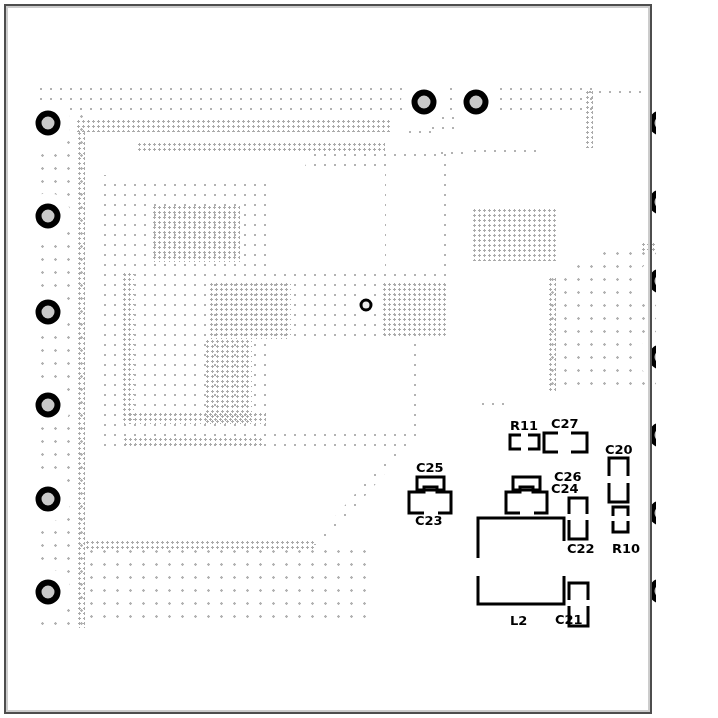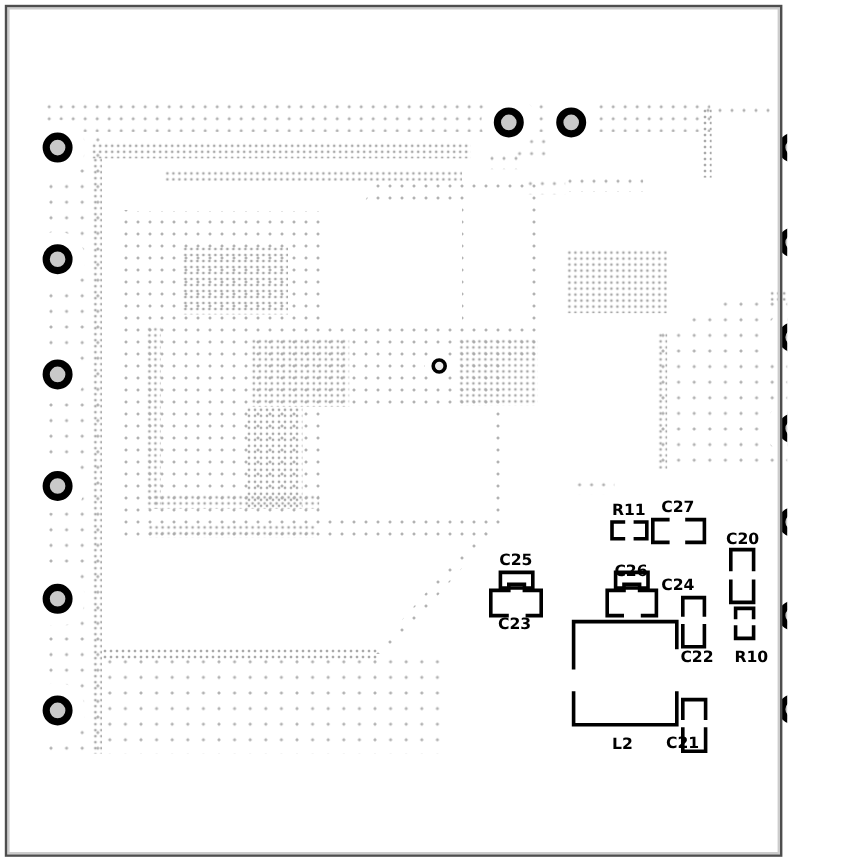--- a/index.html
+++ b/index.html
@@ -140,20 +140,20 @@
       <path d="M569,600 L569,583 L588,583 L588,600"></path>
       <path d="M569,606 L569,626 L588,626 L588,606"></path>
     </svg>
   <div class="layer">
       <div class="lbl" style="left: 510px; top: 419px;">R11</div>
       <div class="lbl" style="left: 551px; top: 417px;">C27</div>
       <div class="lbl" style="left: 605px; top: 443px;">C20</div>
       <div class="lbl" style="left: 612px; top: 542px;">R10</div>
       <div class="lbl" style="left: 416px; top: 461px;">C25</div>
       <div class="lbl" style="left: 415px; top: 514px;">C23</div>
-      <div class="lbl" style="left: 512px; top: 470px;">C26</div>
+      <div class="lbl" style="left: 554px; top: 470px;">C26</div>
       <div class="lbl" style="left: 551px; top: 482px;">C24</div>
       <div class="lbl" style="left: 567px; top: 542px;">C22</div>
       <div class="lbl" style="left: 510px; top: 614px;">L2</div>
       <div class="lbl" style="left: 555px; top: 613px;">C21</div>
     </div>
   <div class="frame"></div>
 </div>
 
 </body></html>

